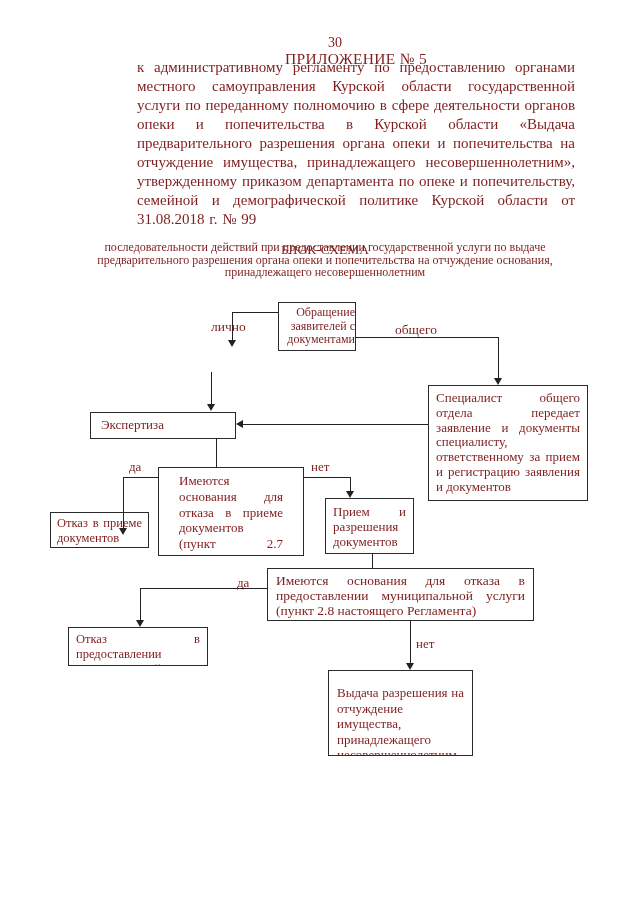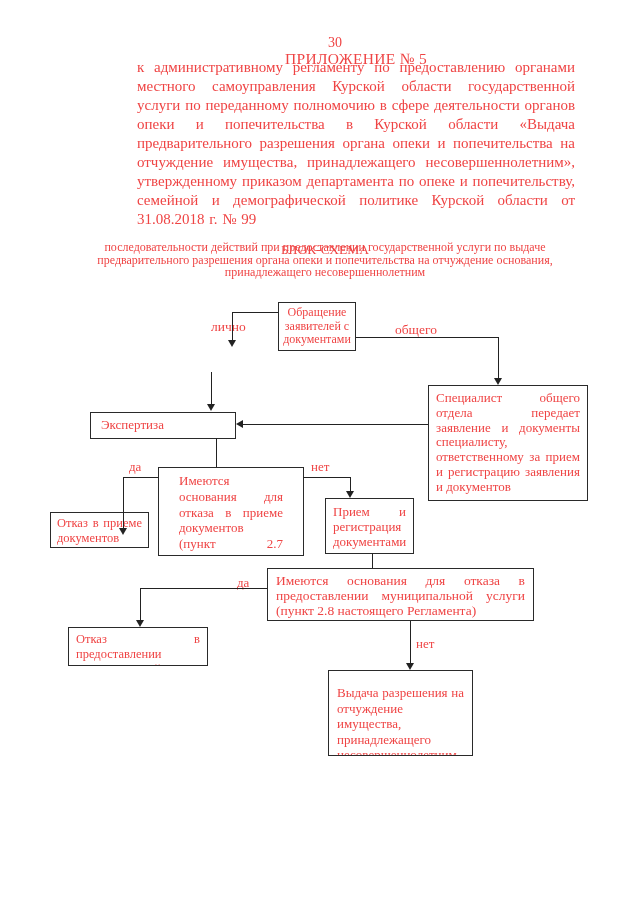--- a/index.html
+++ b/index.html
@@ -3,21 +3,21 @@
 <meta charset="utf-8">
 <style>
   html,body { margin:0; padding:0; background:#e8e8e8; }
   .page {
     position:relative;
     width:639px; height:905px;
     margin:0 auto;
     background:#ffffff;
     overflow:hidden;
     font-family:"Liberation Serif", serif;
-    color:#ef4444;
+    color:#7f1d1d;
   }
   .abs { position:absolute; }
   .center { text-align:center; }
   .just { text-align:justify; }
   .page-num { top:35px; left:100px; width:470px; font-size:14px; }
   .title { top:50px; left:137px; width:438px; font-size:15.5px; letter-spacing:0.3px; }
   .para { top:58px; left:137px; width:438px; font-size:15px; line-height:19px; word-spacing:1px; }
   .scheme-title { top:242px; left:60px; width:530px; font-size:13.5px; }
   .scheme-sub { top:241px; left:72px; width:506px; font-size:12px; line-height:12.6px; }
 
@@ -40,21 +40,21 @@
     border-right:4px solid transparent;
     border-top:7px solid #222;
   }
   .arr-left {
     position:absolute; width:0; height:0;
     border-top:4px solid transparent;
     border-bottom:4px solid transparent;
     border-right:7px solid #222;
   }
 
-  .n-application { left:278px; top:302px; width:78px; height:49px; font-size:12px; line-height:13.5px; text-align:center; padding-top:3px; }
+  .n-application { left:278px; top:302px; width:78px; height:49px; font-size:12px; line-height:13.5px; text-align:right; padding-top:3px; }
   .n-specialist  { left:428px; top:385px; width:160px; height:116px; font-size:13px; line-height:14.8px; padding:5px 7px; }
   .n-expertise   { left:90px;  top:412px; width:146px; height:27px;  font-size:13px; padding:4px 0 0 10px; }
   .n-grounds1    { left:158px; top:467px; width:146px; height:89px;  font-size:13px; line-height:15.8px; padding:5px 20px; }
   .n-refuse1     { left:50px;  top:512px; width:99px;  height:36px;  font-size:12.5px; line-height:14.5px; padding:3px 6px; }
   .n-priem       { left:325px; top:498px; width:89px;  height:56px;  font-size:13px; line-height:15px; padding:5px 7px; }
   .n-grounds2    { left:267px; top:568px; width:267px; height:53px;  font-size:13.5px; line-height:15px; padding:4px 8px; }
   .n-refuse2     { left:68px;  top:627px; width:140px; height:39px;  font-size:12.5px; line-height:15px; padding:4px 7px; }
   .n-vydacha     { left:328px; top:670px; width:145px; height:86px;  font-size:13px; line-height:15.5px; padding:14px 8px; }
 </style>
 </head>
@@ -67,21 +67,21 @@
   <div class="abs just para">к административному регламенту по предоставлению органами местного самоуправления Курской области государственной услуги по переданному полномочию в сфере деятельности органов опеки и попечительства в Курской области «Выдача предварительного разрешения органа опеки и попечительства на отчуждение имущества, принадлежащего несовершеннолетним», утвержденному приказом департамента по опеке и попечительству, семейной и демографической политике Курской области от 31.08.2018 г. № 99</div>
 
   <div class="abs center scheme-title">БЛОК-СХЕМА</div>
   <div class="abs center scheme-sub">последовательности действий при предоставлении государственной услуги по выдаче предварительного разрешения органа опеки и попечительства на отчуждение основания, принадлежащего несовершеннолетним</div>
 
   <div class="box n-application">Обращение заявителей с документами</div>
   <div class="box just n-specialist">Специалист общего отдела передает заявление и документы специалисту, ответственному за прием и регистрацию заявления и документов</div>
   <div class="box n-expertise">Экспертиза переданному</div>
   <div class="box just n-grounds1">Имеются основания для отказа в приеме документов (пункт 2.7 настоящего Регламента</div>
   <div class="box just n-refuse1">Отказ в приеме документов</div>
-  <div class="box just n-priem">Прием и регистрация документами</div>
+  <div class="box just n-priem">Прием и разрешения документов</div>
   <div class="box just n-grounds2">Имеются основания для отказа в предоставлении муниципальной услуги (пункт 2.8 настоящего Регламента)</div>
   <div class="box just n-refuse2">Отказ в предоставлении муниципальной услуги</div>
   <div class="box just n-vydacha">Выдача разрешения на отчуждение имущества, принадлежащего несовершеннолетним</div>
 
   <div class="lbl" style="left:181px; top:319px; font-size:13.5px;margin-left:30px;">лично</div>
   <div class="lbl" style="left:395px; top:322px; font-size:13.5px;">общего</div>
   <div class="lbl" style="left:129px; top:459px;">да</div>
   <div class="lbl" style="left:311px; top:459px;">нет</div>
   <div class="lbl" style="left:237px; top:575px;">да</div>
   <div class="lbl" style="left:416px; top:636px;">нет</div>

